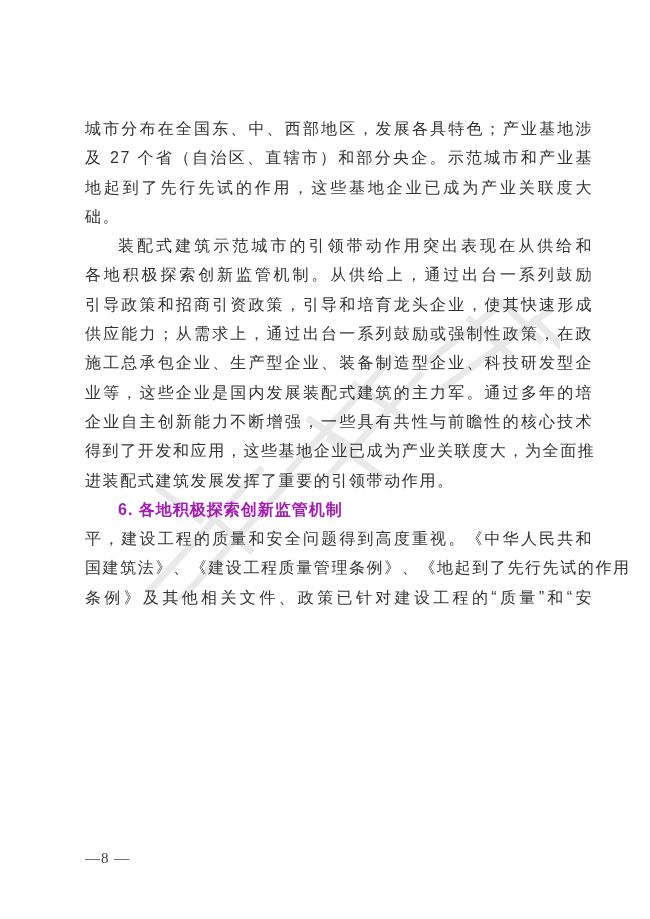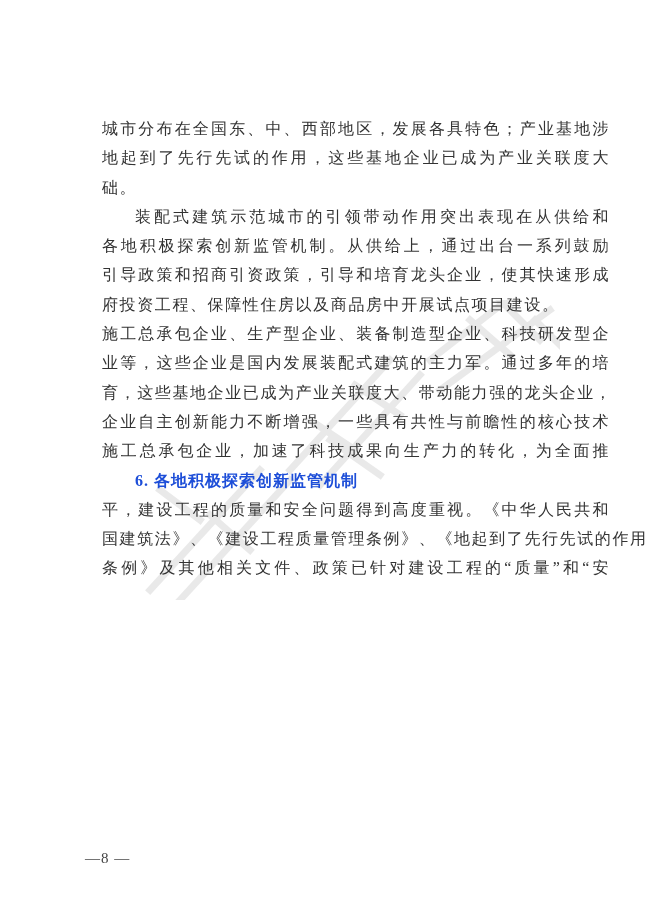--- a/index.html
+++ b/index.html
@@ -1,34 +1,34 @@
 <!DOCTYPE html>
 <html><head>
 <meta charset="utf-8">
 <style>
   html, body { margin: 0; padding: 0; background: #ffffff; }
   body { width: 650px; height: 919px; position: relative; overflow: hidden; }
   .page {
     position: absolute; left: 0; top: 0; width: 650px; height: 919px; background: #fff;
   }
   .content {
-    position: absolute; left: 102px; top: 114px; width: 508px;
-    font-family: Liberation Serif, serif;
+    position: absolute; left: 85px; top: 114px; width: 508px;
+    font-family: Liberation Sans, sans-serif;
     color: #333333;
     font-size: 16px;
   }
   .line {
     height: 29.3px; line-height: 29.3px; white-space: nowrap;
     text-align: justify; text-align-last: justify;
     letter-spacing: 1.6px;
   }
   .line.last { text-align-last: left; }
   .line.indent { padding-left: 33px; }
   .heading {
-    font-weight: bold; color: #1d4ed8; letter-spacing: 1px;
+    font-weight: bold; color: #a21caf; letter-spacing: 1px;
     padding-left: 33px; text-align-last: left;
   }
   .page-num {
     position: absolute; left: 85px; top: 850px;
     font-family: "Liberation Serif", serif; font-size: 15px; color: #444;
     letter-spacing: 1px;
   }
   .watermark {
     position: absolute; left: 140px; top: 300px; width: 420px; height: 300px;
     pointer-events: none; opacity: 0.55;
@@ -44,35 +44,36 @@
 
       <path d="M10 290 L120 170 M40 300 L150 180 M60 220 L20 190 M110 250 L70 215"></path>
       <path d="M150 170 L250 60 M180 185 L280 75 M170 120 L215 150 M215 85 L260 115 M190 140 L240 175"></path>
       <path d="M290 60 L380 -10 M300 90 L410 10 M330 20 L370 55 M360 0 L400 40 M395 20 L420 45"></path>
     </g>
   </svg>
 
   <div class="content">
     <div>
       <div class="line">城市分布在全国东、中、西部地区，发展各具特色；产业基地涉</div>
+      <div class="line">及 27 个省（自治区、直辖市）和部分央企。示范城市和产业基</div>
       <div class="line">地起到了先行先试的作用，这些基地企业已成为产业关联度大</div>
       <div class="line last">础。</div>
     </div>
     <div>
       <div class="line indent">装配式建筑示范城市的引领带动作用突出表现在从供给和</div>
       <div class="line">各地积极探索创新监管机制。从供给上，通过出台一系列鼓励</div>
       <div class="line">引导政策和招商引资政策，引导和培育龙头企业，使其快速形成</div>
-      <div class="line last">府投资工程、保障性住房以及商品房中开展试点项目建设。</div>
+      <div class="line">供应能力；从需求上，通过出台一系列鼓励或强制性政策，在政</div>
     </div>
     <div>
       <div class="line">施工总承包企业、生产型企业、装备制造型企业、科技研发型企</div>
       <div class="line">业等，这些企业是国内发展装配式建筑的主力军。通过多年的培</div>
-      <div class="line">育，这些基地企业已成为产业关联度大、带动能力强的龙头企业，</div>
       <div class="line">企业自主创新能力不断增强，一些具有共性与前瞻性的核心技术</div>
-      <div class="line">施工总承包企业，加速了科技成果向生产力的转化，为全面推</div>
+      <div class="line">得到了开发和应用，这些基地企业已成为产业关联度大，为全面推</div>
+      <div class="line last">进装配式建筑发展发挥了重要的引领带动作用。</div>
     </div>
     <div class="line heading">6. 各地积极探索创新监管机制</div>
     <div>
       <div class="line">平，建设工程的质量和安全问题得到高度重视。《中华人民共和</div>
       <div class="line">国建筑法》、《建设工程质量管理条例》、《地起到了先行先试的作用</div>
       <div class="line">条例》及其他相关文件、政策已针对建设工程的“质量”和“安</div>
     </div>
   </div>
 
   <div class="page-num">—8 —</div>

